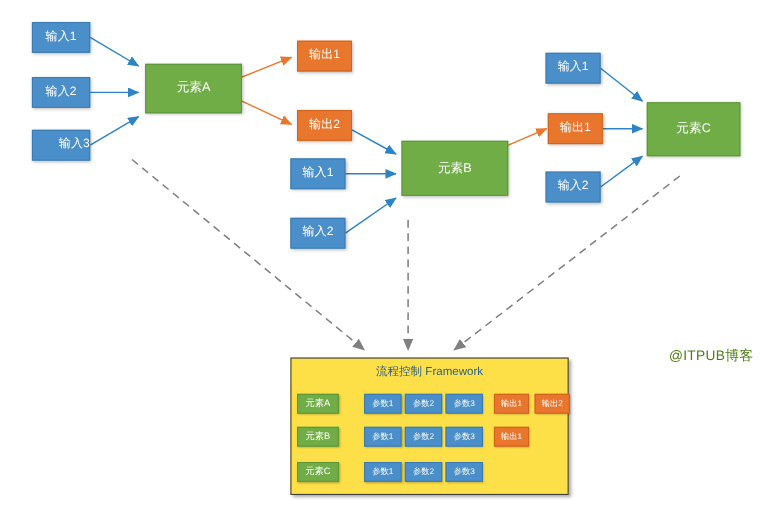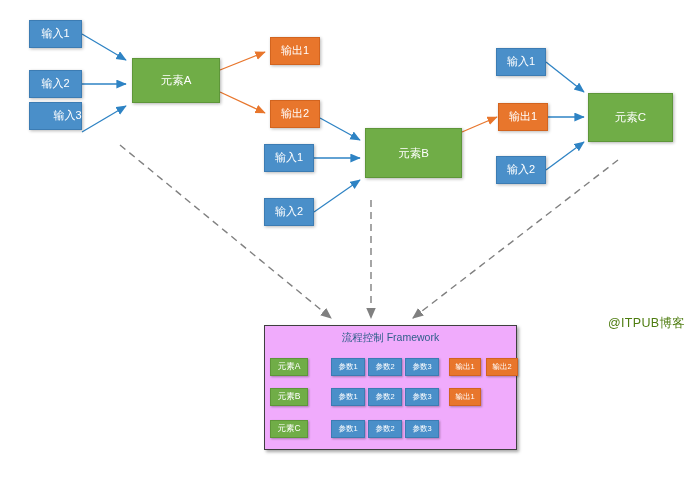--- a/index.html
+++ b/index.html
@@ -38,21 +38,21 @@
     background:#70ad47;
     border:1px solid #5e9639;
     font-size:11.5px;
     box-shadow:1px 1px 3px rgba(0,0,0,0.30);
   }
 
   
   #framework{
     position:absolute;
     left:264px;top:325px;width:253px;height:125px;
-    background:#f0abfc;
+    background:#fde047;
     border:1px solid #3f3f3f;
     box-shadow:2px 2px 3px rgba(0,0,0,0.35);
     box-sizing:border-box;
   }
   #fw-title{
     position:absolute;left:0;top:5px;width:100%;
     text-align:center;
     font-size:10.5px;
     color:#2e5f8a;
   }
@@ -140,21 +140,21 @@
     <path d="M309,367 L329,367" stroke="#2e83c4" stroke-width="1.2" fill="none" marker-end="url(#arrowBlueSm)"></path>
     <path d="M309,397 L329,397" stroke="#2e83c4" stroke-width="1.2" fill="none" marker-end="url(#arrowBlueSm)"></path>
     <path d="M309,429 L329,429" stroke="#2e83c4" stroke-width="1.2" fill="none" marker-end="url(#arrowBlueSm)"></path>
 
     <path d="M503,377 C507,384 503,383 492,383 L345,383 L338,381" stroke="#ff0000" stroke-width="1.5" fill="none" stroke-dasharray="6,4" marker-end="url(#arrowRed)"></path>
     <path d="M463,408 C467,415 463,414 452,414 L345,414 L338,412" stroke="#ff0000" stroke-width="1.5" fill="none" stroke-dasharray="6,4" marker-end="url(#arrowRed)"></path>
   </svg>
 
   <div class="node io" style="left:29px;top:20px;width:53px;height:28px;">输入1</div>
   <div class="node io" style="left:29px;top:70px;width:53px;height:28px;">输入2</div>
-  <div class="node io" style="left:29px;top:102px;width:53px;height:28px;padding-left:24px;">输入3</div>
+  <div class="node io" style="left:29px;top:118px;width:53px;height:28px;padding-left:24px;">输入3</div>
 
   <div class="node elem" style="left:132px;top:58px;width:88px;height:45px;">元素A</div>
 
   <div class="node out" style="left:270px;top:37px;width:50px;height:28px;">输出1</div>
   <div class="node out" style="left:270px;top:100px;width:50px;height:28px;">输出2</div>
 
   <div class="node io" style="left:264px;top:144px;width:50px;height:28px;">输入1</div>
   <div class="node io" style="left:264px;top:198px;width:50px;height:28px;">输入2</div>
 
   <div class="node elem" style="left:365px;top:128px;width:97px;height:50px;">元素B</div>

